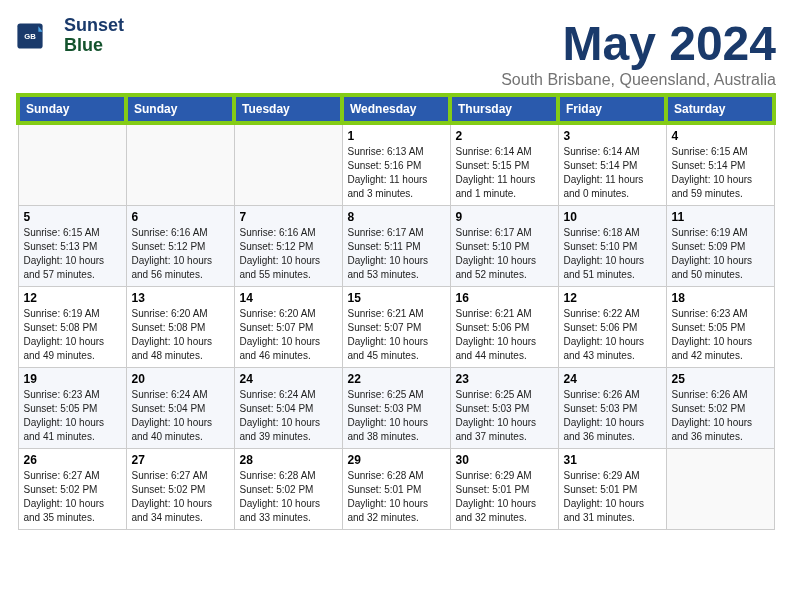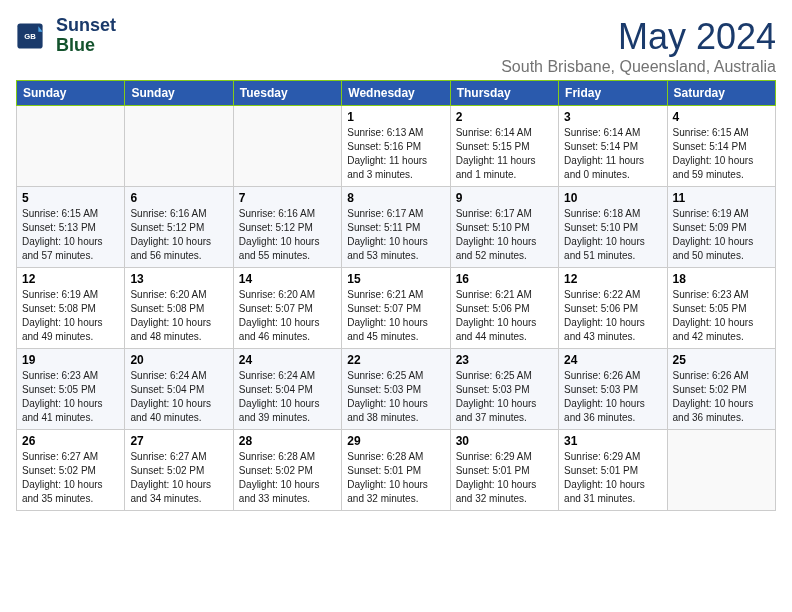--- a/index.html
+++ b/index.html
@@ -12,57 +12,57 @@
     }
     .header-row {
       display: flex;
       justify-content: space-between;
       align-items: flex-start;
       margin-bottom: 4px;
     }
     .logo {
       display: flex;
       align-items: center;
-      gap: 12px;
+      gap: 20px;
     }
     .logo-text {
       font-size: 18px;
       font-weight: bold;
       color: #1a3a6b;
       line-height: 1.1;
     }
     .logo-icon {
       width: 28px;
       height: 28px;
     }
     .title-block {
       text-align: right;
     }
     .calendar-title {
-      font-size: 36px;
-      font-weight: normal;
+      font-size: 48px;
+      font-weight: bold;
       color: #1a3a6b;
     }
     .calendar-subtitle {
       font-size: 16px;
       color: #737373;
       font-weight: normal;
     }
     table {
       width: 100%;
       border-collapse: collapse;
       font-size: 11px;
     }
     thead th {
       background-color: #2a5aad;
       color: #fff;
       padding: 5px 6px;
       text-align: left;
       font-size: 12px;
-      border: 1px solid #84cc16;
+      border: 4px solid #84cc16;
     }
     tbody td {
       border: 1px solid #ccc;
       vertical-align: top;
       padding: 4px 5px;
       width: 107px;
       min-height: 80px;
       background: #fff;
     }
     tbody tr:nth-child(even) td {

